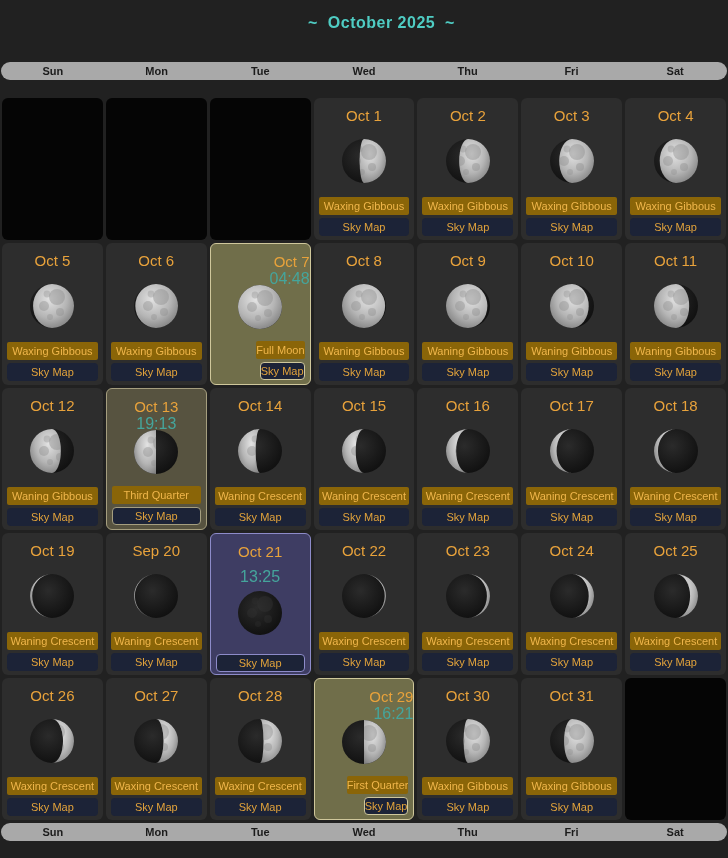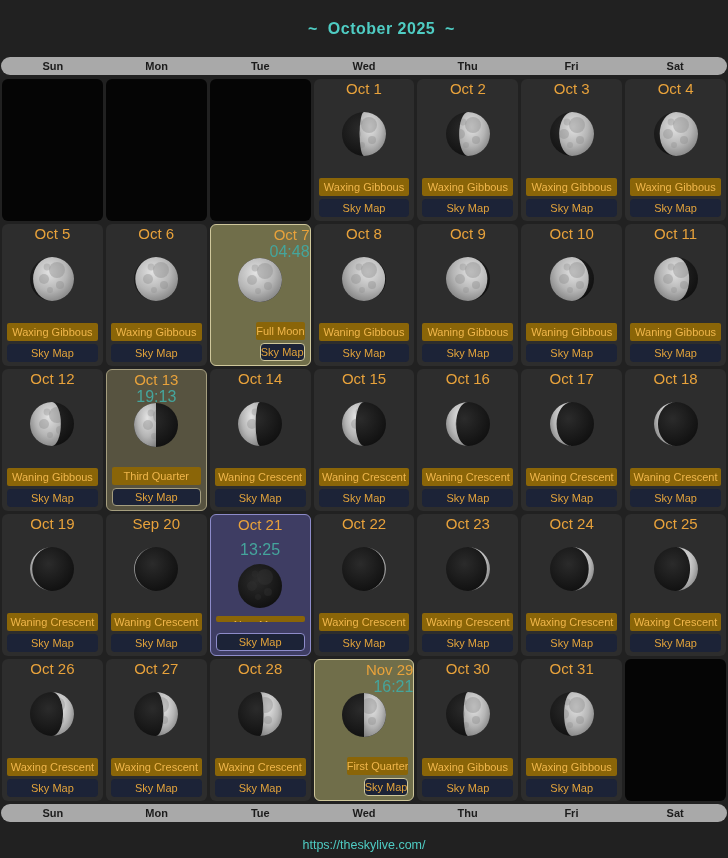--- a/index.html
+++ b/index.html
@@ -3,43 +3,43 @@
 <meta charset="utf-8">
 <style>
   html,body{margin:0;padding:0;}
   body{
     width:728px;height:858px;
     background:#212121;
     font-family:"Liberation Sans", sans-serif;
     overflow:hidden;
   }
   .page-title{
-    height:57px;display:flex;align-items:center;justify-content:center;
+    height:46px;display:flex;align-items:center;justify-content:center;
     color:var(--teal,#4fccc3);font-size:16px;font-weight:bold;letter-spacing:.5px;margin-left:35px;
   }
   .day-bar{
-    height:18px;margin:0 1px;border-radius:9px;
+    height:18px;margin:16px 1px;border-radius:9px;
     background:var(--bar-bg,#a9a9a9);
     display:grid;grid-template-columns:repeat(7,1fr);align-items:center;
   }
   .day-bar .day{
     text-align:center;color:#1b1b1b;font-size:11px;font-weight:bold;
   }
   .grid{
     display:grid;grid-template-columns:repeat(7,1fr);
     gap:3px;padding:2px 2px 0 2px;margin-top:2px;
   }
   .cell{
     height:142px;background:#2d2d2d;border-radius:6px;
     display:flex;flex-direction:column;align-items:stretch;
     box-sizing:border-box;
   }
   .cell.empty{background:#050505;}
   .cell .date{
-    margin-top:0;text-align:center;
+    margin-top:8px;text-align:center;
     color:var(--orange,#e8a23b);font-size:15px;line-height:20px;
   }
   .cell .time{
     height:13px;text-align:center;
     color:var(--time-teal,#45a59c);font-size:16px;line-height:13px;
   }
   .moon{width:44px;height:44px;margin:0 auto;}
   .moon svg{display:block;}
   .badge{
     margin:auto 5px 0 5px;height:18px;border-radius:2px;
@@ -1004,21 +1004,21 @@
       <circle cx="30" cy="28" r="4" opacity="0.4"></circle>
       <circle cx="20" cy="33" r="3" opacity="0.35"></circle>
       <circle cx="17" cy="10" r="3.4" opacity="0.35"></circle>
     </g>
   </svg>
       </div>
     <div class="badge">Waxing Crescent</div>
     <div class="skymap">Sky Map</div>
   </div>
     <div class="cell hl-gold">
-    <div class="date">Nov 29</div>
+    <div class="date">Oct 29</div>
     <div class="time">16:21</div>
     <div class="moon">
         <svg width="44" height="44" viewBox="0 0 44 44">
     <defs>
       <radialGradient id="dk31" cx="42%" cy="38%" r="70%">
         <stop offset="0%" stop-color="#2b2b2b"></stop>
               <stop offset="100%" stop-color="#0e0e0e"></stop>
       </radialGradient>
       <radialGradient id="lit31" cx="40%" cy="34%" r="78%">
         <stop offset="0%" stop-color="#e3e3e3"></stop>

